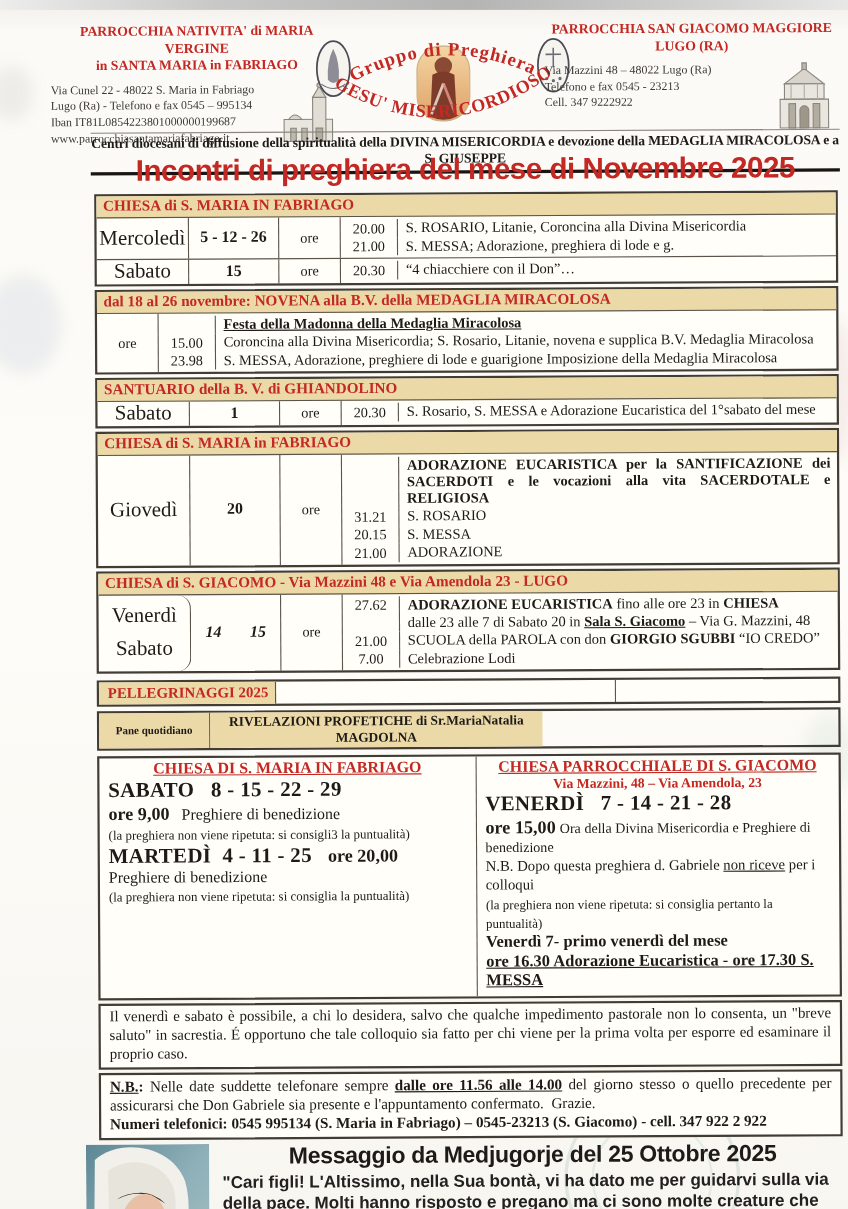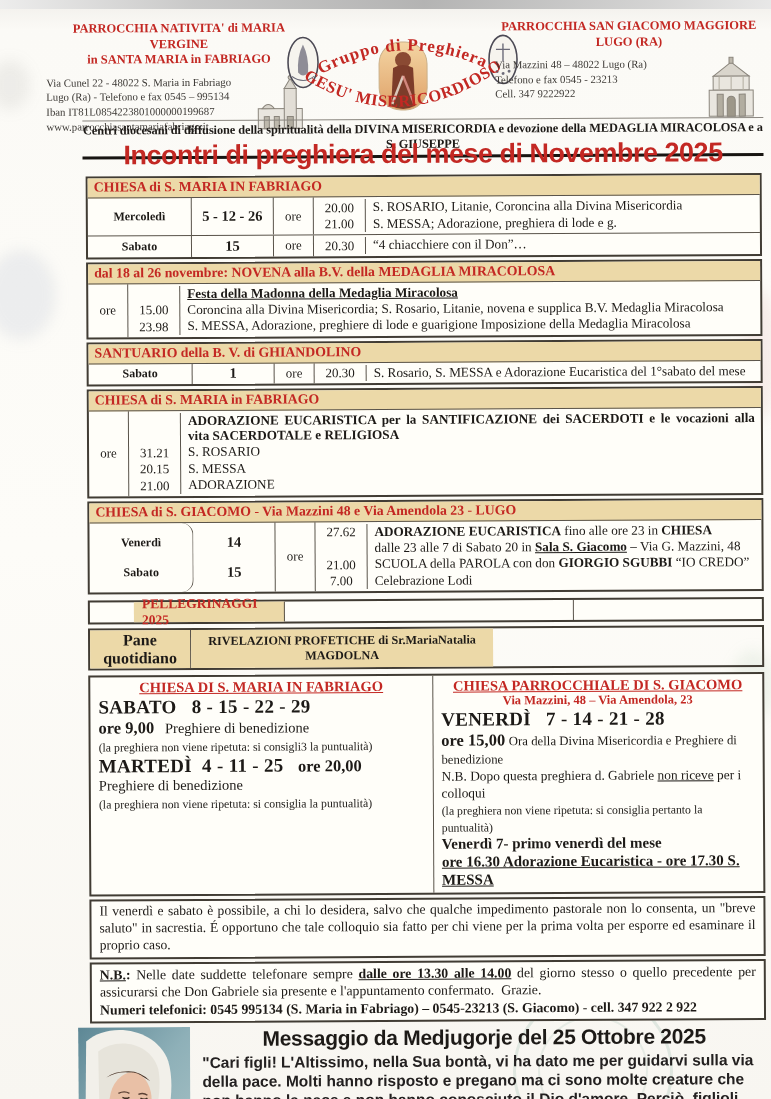--- a/index.html
+++ b/index.html
@@ -37,40 +37,40 @@
   #title{position:absolute;top:139px;left:84px;right:6px;text-align:center;color:var(--red);font-family:"Liberation Sans",sans-serif;font-weight:bold;font-size:27px;letter-spacing:-0.5px;}
 
   
   #flow{position:absolute;top:175px;left:87px;right:8px;}
 
   .stable{border:2px solid #413c34;background:#fffef9;margin-bottom:3px;}
   .shead{background:var(--tan);color:var(--red);font-weight:bold;font-size:13.8px;padding:1px 6px 2px 6px;border-bottom:1px solid var(--bd);}
   .srow{display:flex;align-items:stretch;}
   .srow + .srow{border-top:1px solid var(--bd);}
   .cell{display:flex;align-items:center;justify-content:center;border-right:1px solid var(--bd);}
-  .c-day{width:104px;font-weight:bold;font-size:12px;}
+  .c-day{width:84px;font-weight:normal;font-size:19px;}
   .c-day.two{flex-direction:column;justify-content:space-around;padding:5px 0;border-radius:12px;}
   .c-dates{width:82px;font-weight:bold;font-size:14.5px;}
-  .c-dates.two{flex-direction:column;justify-content:space-around;padding:5px 0;}
-  .c-ore{width:40px;font-size:13px;}
+  .c-dates.two{flex-direction:row;justify-content:space-around;padding:5px 0;font-style:italic;}
+  .c-ore{width:56px;font-size:13px;}
   .lines{flex:1;padding:2px 0;}
   .line{display:flex;align-items:flex-start;}
   .t{width:52px;text-align:center;font-size:13px;flex:0 0 auto;align-self:stretch;border-right:1px solid var(--bd);padding-top:0.5px;}
   .d{flex:1;font-size:13.2px;line-height:15px;padding:0 6px 1px 7px;}
   .d.just{text-align:justify;}
 
   .prow{display:flex;height:24px;border:2px solid #413c34;margin:6px 0 4px 0;background:#fffef9;}
   .pcell{border-right:1px solid var(--bd);height:100%;display:flex;align-items:center;}
   .pcell:last-child{border-right:none;}
-  .p1{width:24%;background:var(--tan);color:var(--red);font-weight:bold;font-size:13.5px;padding-left:8px;margin-left:44px;}
+  .p1{width:24%;background:var(--tan);color:var(--red);font-weight:bold;font-size:13.5px;padding-left:8px;}
   .p2{width:46%;}
   .p3{width:30%;}
 
   .lrow{display:flex;border:2px solid #413c34;margin:0 0 5px 0;min-height:24px;}
-  .lcell{display:flex;align-items:center;justify-content:center;background:var(--tan);border-right:1px solid var(--bd);font-weight:bold;font-size:16px;text-align:center;padding:1px 2px;}
+  .lcell{display:flex;align-items:center;justify-content:center;background:var(--tan);border-right:1px solid var(--bd);font-weight:bold;font-size:10px;text-align:center;padding:1px 2px;}
   .lcell:last-child{border-right:none;}
   .lc1{width:23%;color:var(--red);font-size:13px;}
   .lc2{width:15%;}
   .lc3{width:17%;}
   .lc4{width:45%;font-size:12.2px;}
 
   .colbox{display:flex;border:2px solid #413c34;background:#fffef9;margin-bottom:3px;}
   .col{padding:2px 8px 4px 8px;}
   .col.cleft{width:51%;border-right:1px solid var(--bd);}
   .col.cright{width:49%;}
@@ -266,20 +266,22 @@
                 <div class="t">20.30</div>
                 <div class="d">S. Rosario, S. MESSA e Adorazione Eucaristica del 1°sabato del mese</div>
               </div>
           </div>
         </div>
       </section>
 
       <section class="stable">
         <div class="shead">CHIESA di S. MARIA in FABRIAGO</div>
         <div class="srow">
+          <div class="cell c-day">Giovedì</div>
+          <div class="cell c-dates">20</div>
           <div class="cell c-ore">ore</div>
           <div class="lines">
             <div class="line">
                 <div class="t"></div>
                 <div class="d just"><b>ADORAZIONE EUCARISTICA per la SANTIFICAZIONE dei SACERDOTI e le vocazioni alla vita SACERDOTALE e RELIGIOSA</b></div>
               </div>
             <div class="line">
                 <div class="t">31.21</div>
                 <div class="d">S. ROSARIO</div>
               </div>
@@ -357,21 +359,21 @@
           <div class="cline"><span class="sm2">N.B. Dopo questa preghiera d. Gabriele <u>non riceve</u> per i colloqui</span></div>
           <div class="cline"><span class="fine">(la preghiera non viene ripetuta: si consiglia pertanto la puntualità)</span></div>
           <div class="cline"><b class="vb">Venerdì 7- primo venerdì del mese</b></div>
           <div class="cline"><b class="vb"><u>ore 16.30 Adorazione Eucaristica - ore 17.30 S. MESSA</u></b></div>
         </div>
       </div>
 
       <div class="notebox">Il venerdì e sabato è possibile, a chi lo desidera, salvo che qualche impedimento pastorale non lo consenta, un "breve saluto" in sacrestia. É opportuno che tale colloquio sia fatto per chi viene per la prima volta per esporre ed esaminare il proprio caso.</div>
 
       <div class="nbbox">
-        <div class="nbpara"><b><u>N.B.</u>:</b> Nelle date suddette telefonare sempre <b><u>dalle ore 13.30 alle 14.00</u></b> del giorno stesso o quello precedente per assicurarsi che Don Gabriele sia presente e l'appuntamento confermato.&nbsp; Grazie.</div>
+        <div class="nbpara"><b><u>N.B.</u>:</b> Nelle date suddette telefonare sempre <b><u>dalle ore 11.56 alle 14.00</u></b> del giorno stesso o quello precedente per assicurarsi che Don Gabriele sia presente e l'appuntamento confermato.&nbsp; Grazie.</div>
         <div class="phones">Numeri telefonici: 0545 995134 (S. Maria in Fabriago) – 0545-23213 (S. Giacomo) - cell. 347 922 2 922</div>
       </div>
 
       <div class="medj">
         <svg class="mary" width="112" height="172" viewBox="0 0 112 172">
           <defs>
             <linearGradient id="marybg" x1="0" y1="0" x2="0.8" y2="1">
               <stop offset="0" stop-color="#5d8795"></stop>
                 <stop offset="0.5" stop-color="#8eb0b8"></stop>
                 <stop offset="1" stop-color="#a9c3c6"></stop>

